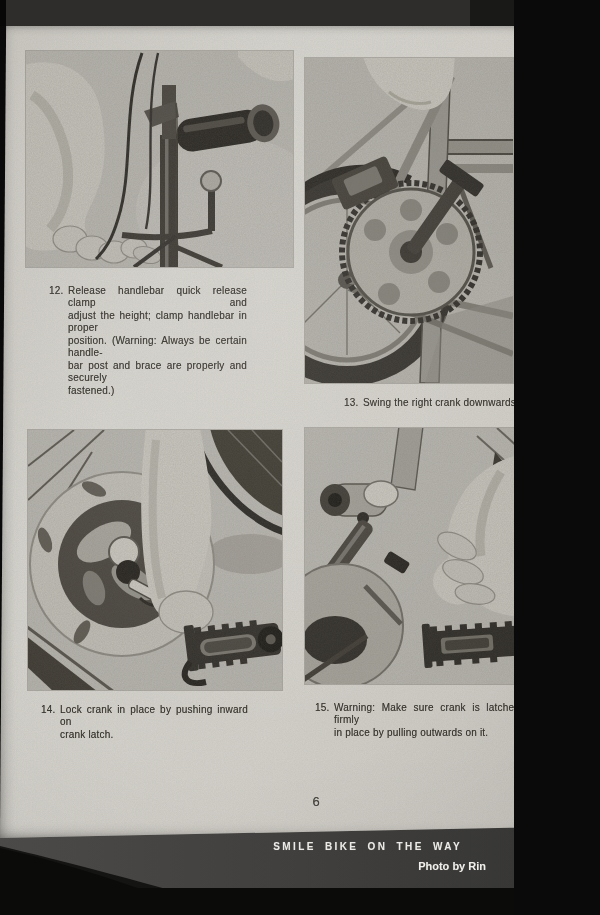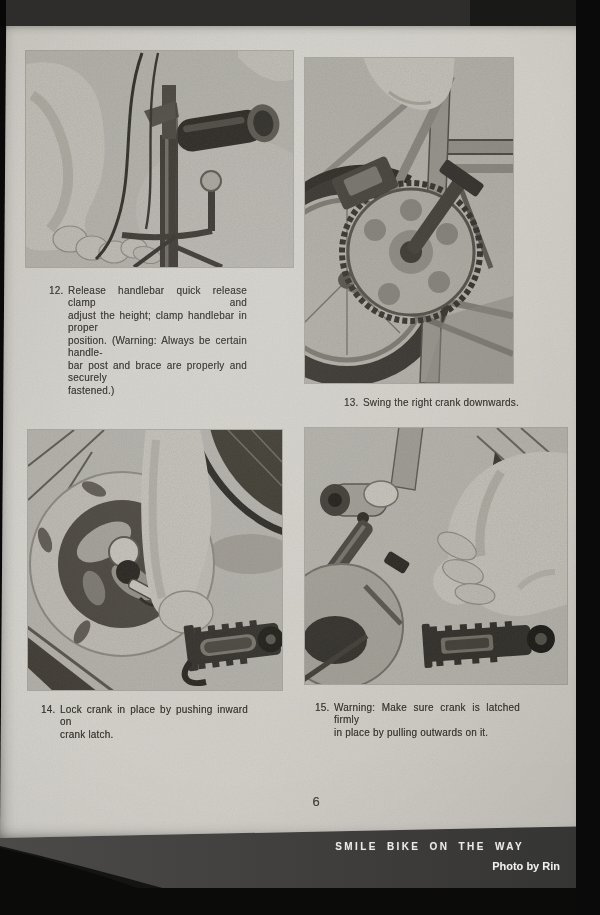--- a/index.html
+++ b/index.html
@@ -1,16 +1,16 @@
 <!DOCTYPE html>
 <html><head>
 <meta charset="utf-8">
 <style>
   html,body{margin:0;padding:0;background:#0a0a0a;}
-  #stage{position:relative;width:576px;height:915px;overflow:hidden;background:#0a0a0a;
+  #stage{position:relative;width:514px;height:915px;overflow:hidden;background:#0a0a0a;
          font-family:"Liberation Sans",sans-serif;}
   .abs{position:absolute;}
   
   #top-band{left:0;top:0;width:600px;height:26px;background:#2e2d2c;z-index:1;}
   #top-band-dark{left:470px;top:0;width:130px;height:26px;background:#191918;z-index:2;}
   #top-left-black{left:0;top:0;width:6px;height:26px;background:#070707;z-index:2;}
   #right-band{left:579px;top:0;width:21px;height:915px;background:#20201f;z-index:1;}
   #right-band-light{left:591px;top:24px;width:9px;height:520px;background:#454443;z-index:2;}
   #notch-gray{left:579px;top:202px;width:21px;height:28px;background:#5a5955;z-index:3;}
   #notch-black{left:582px;top:226px;width:18px;height:34px;background:#060606;z-index:3;}
@@ -33,21 +33,21 @@
        letter-spacing:.2px;text-shadow:0 0 .6px rgba(56,53,47,.6);}
   .capnum{flex:0 0 15px;}
   .caplines{margin-left:4px;}
   .jl{text-align:justify;text-align-last:justify;}
   .ll{text-align:left;}
   #pageno{position:absolute;left:300px;top:768px;width:32px;text-align:center;
        font-size:13px;color:#45433e;text-shadow:0 0 .6px rgba(60,58,52,.6);}
   
   #title{top:841px;right:52px;color:#eceae6;font-size:10px;font-weight:bold;
        letter-spacing:2.4px;word-spacing:4px;z-index:6;text-shadow:0 0 1px rgba(255,255,255,.25);}
-  #credit{top:860px;right:16px;color:#f1efeb;font-size:11px;font-weight:bold;z-index:6;
+  #credit{top:860px;right:28px;color:#f1efeb;font-size:11px;font-weight:bold;z-index:6;
        text-shadow:0 0 1px rgba(255,255,255,.2);}
   #watermark{top:891px;right:6px;color:#f5f4f1;font-size:14.5px;font-weight:bold;z-index:6;
        font-family:"DejaVu Sans",sans-serif;letter-spacing:.3px;}
   #arc-svg{position:absolute;left:0;top:0;width:600px;height:97px;}
   #paper-grain{position:absolute;inset:0;opacity:.28;pointer-events:none;}
 </style>
 </head>
 <body>
 
 <div id="stage">

